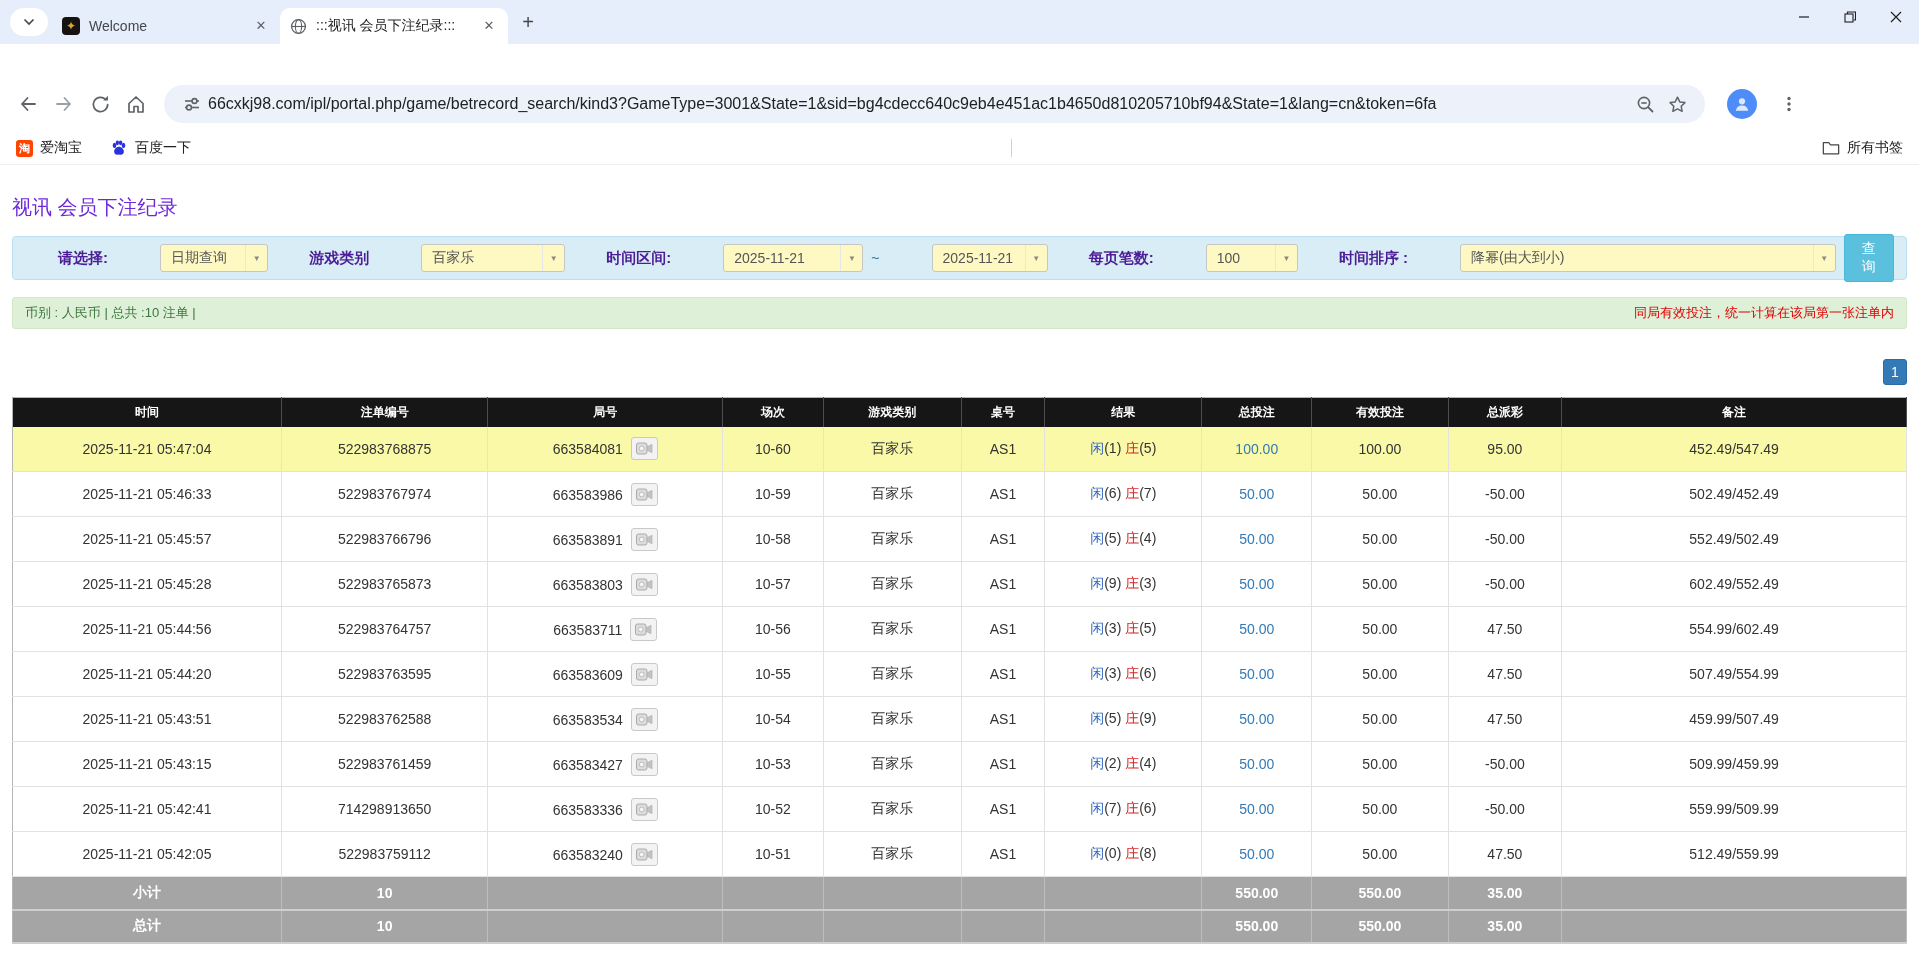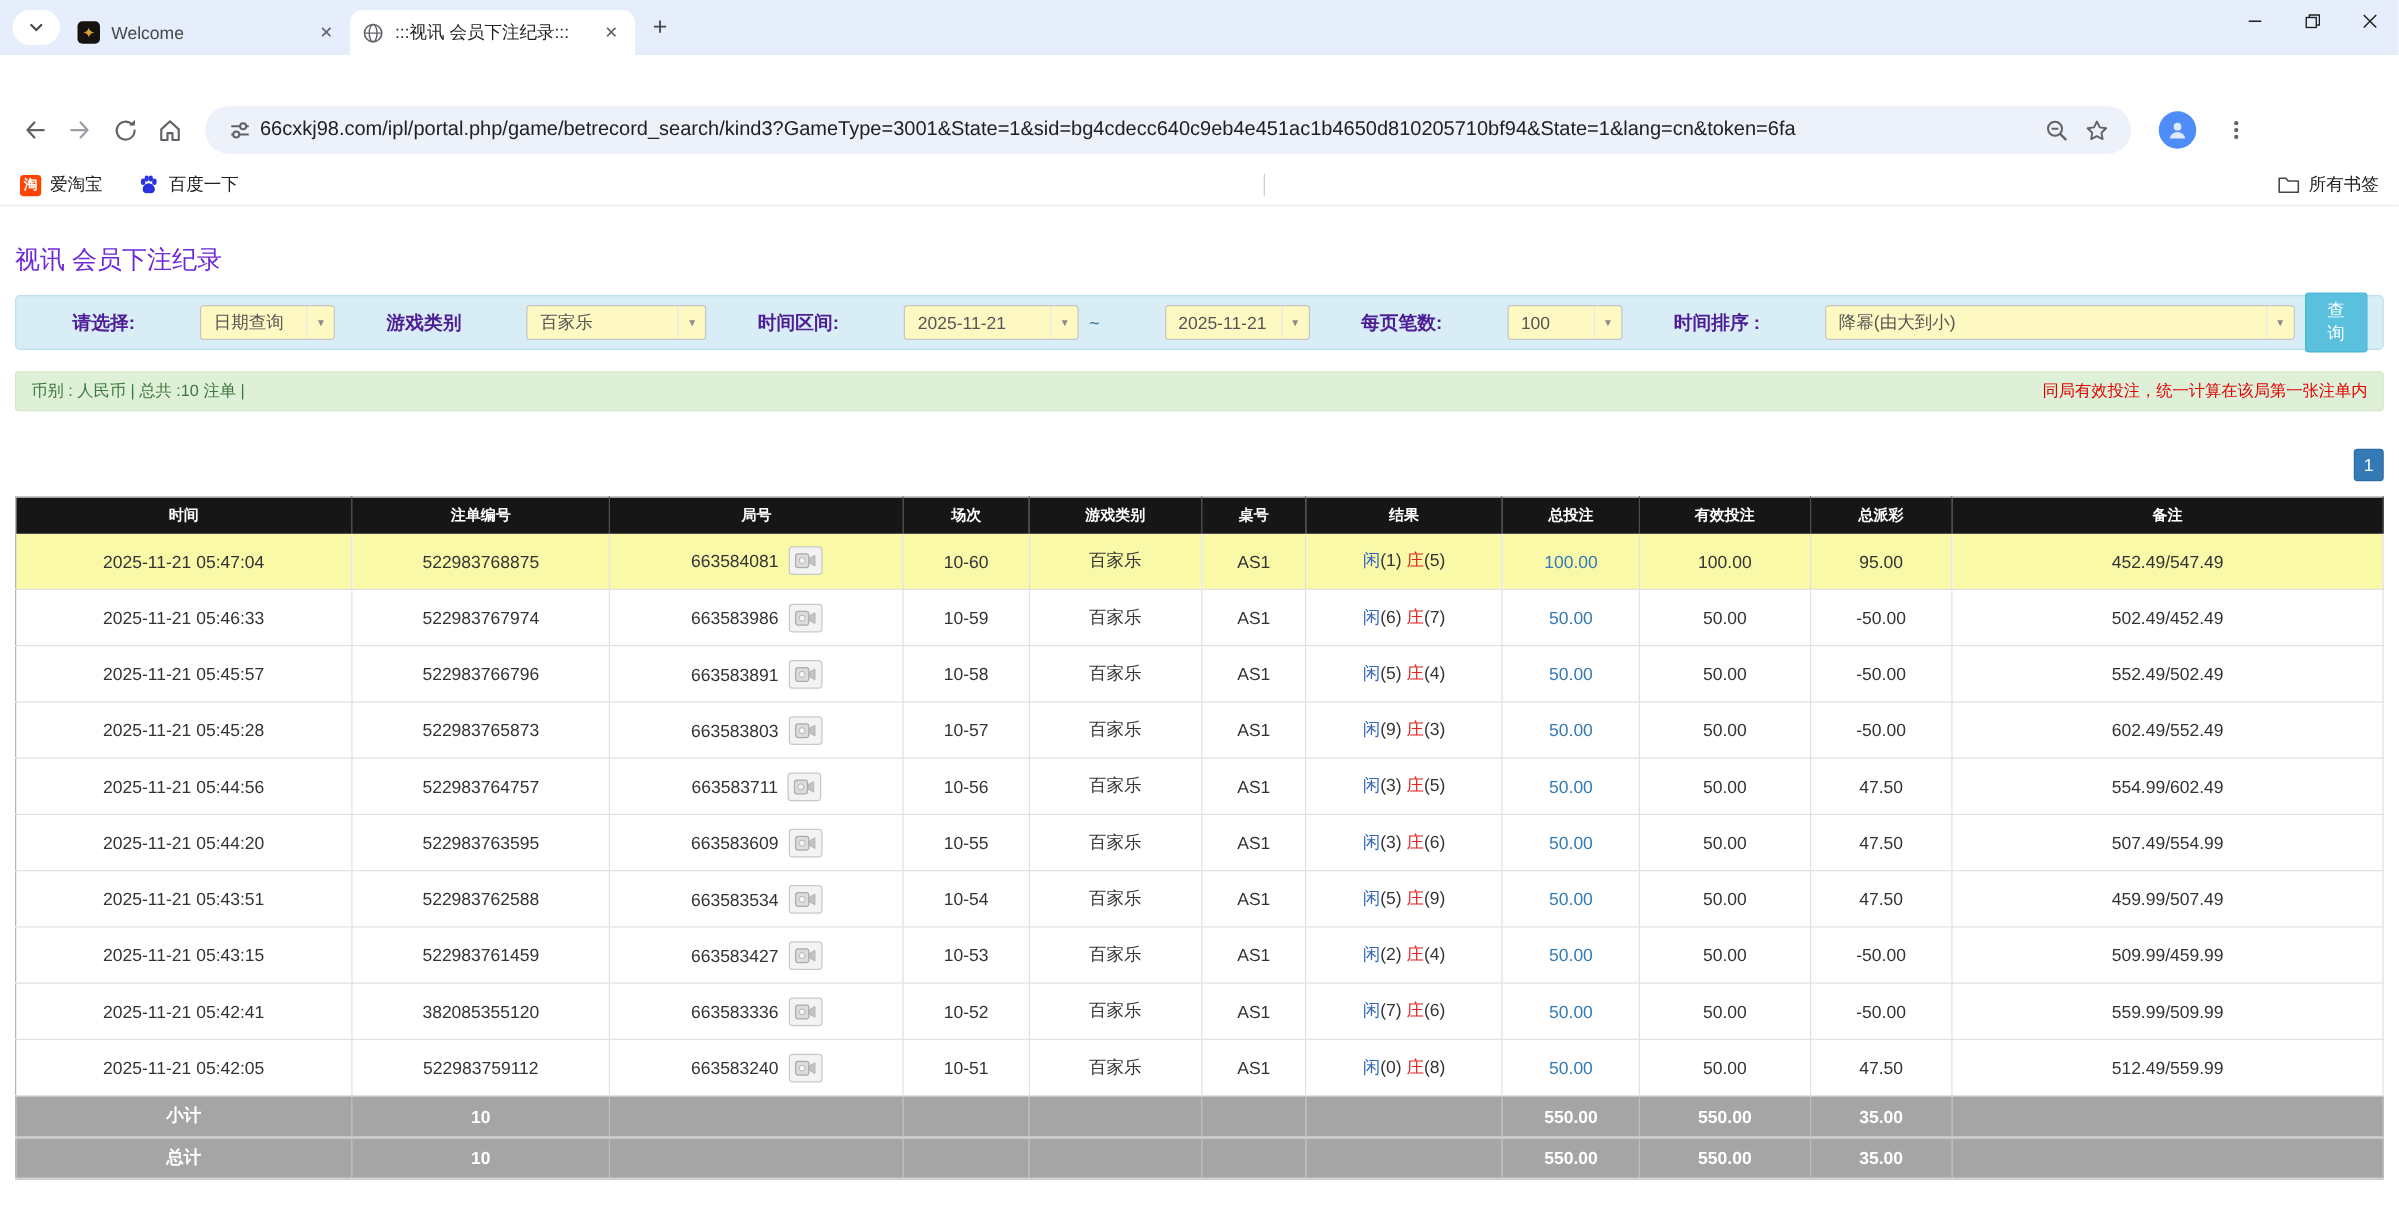--- a/index.html
+++ b/index.html
@@ -451,21 +451,21 @@
           <td>百家乐</td>
           <td>AS1</td>
           <td><span class="rp">闲</span><span class="rn">(2)</span> <span class="rb">庄</span><span class="rn">(4)</span></td>
           <td><a class="bet-link">50.00</a></td>
           <td>50.00</td>
           <td class="neg">-50.00</td>
           <td>509.99/459.99</td>
         </tr>
         <tr>
           <td>2025-11-21 05:42:41</td>
-          <td>382085355120</td>
+          <td>714298913650</td>
           <td><span class="round-no">663583336</span><span class="cam-btn">
               <svg width="17" height="13" viewBox="0 0 17 13">
                 <rect x="0.5" y="1" width="10.5" height="11" rx="2" fill="#dcdcdc" stroke="#ababab"></rect>
                 <path d="M11.5 4.6l4.5-2.4v8.6l-4.5-2.4z" fill="#c3c3c3" stroke="#ababab" stroke-width="0.6"></path>
                 <circle cx="5.7" cy="6.5" r="2.4" fill="#f5f5f5" stroke="#ababab" stroke-width="0.7"></circle>
               </svg>
             </span></td>
           <td>10-52</td>
           <td>百家乐</td>
           <td>AS1</td>

